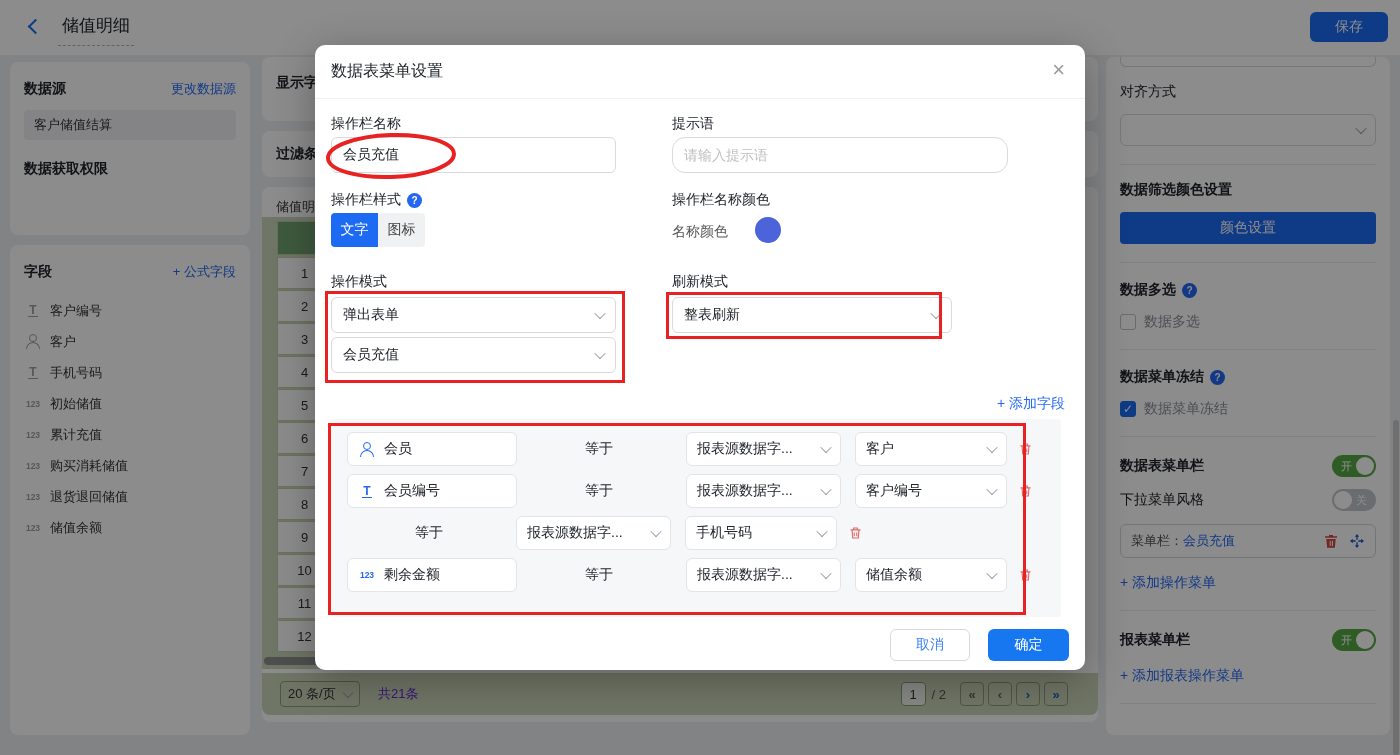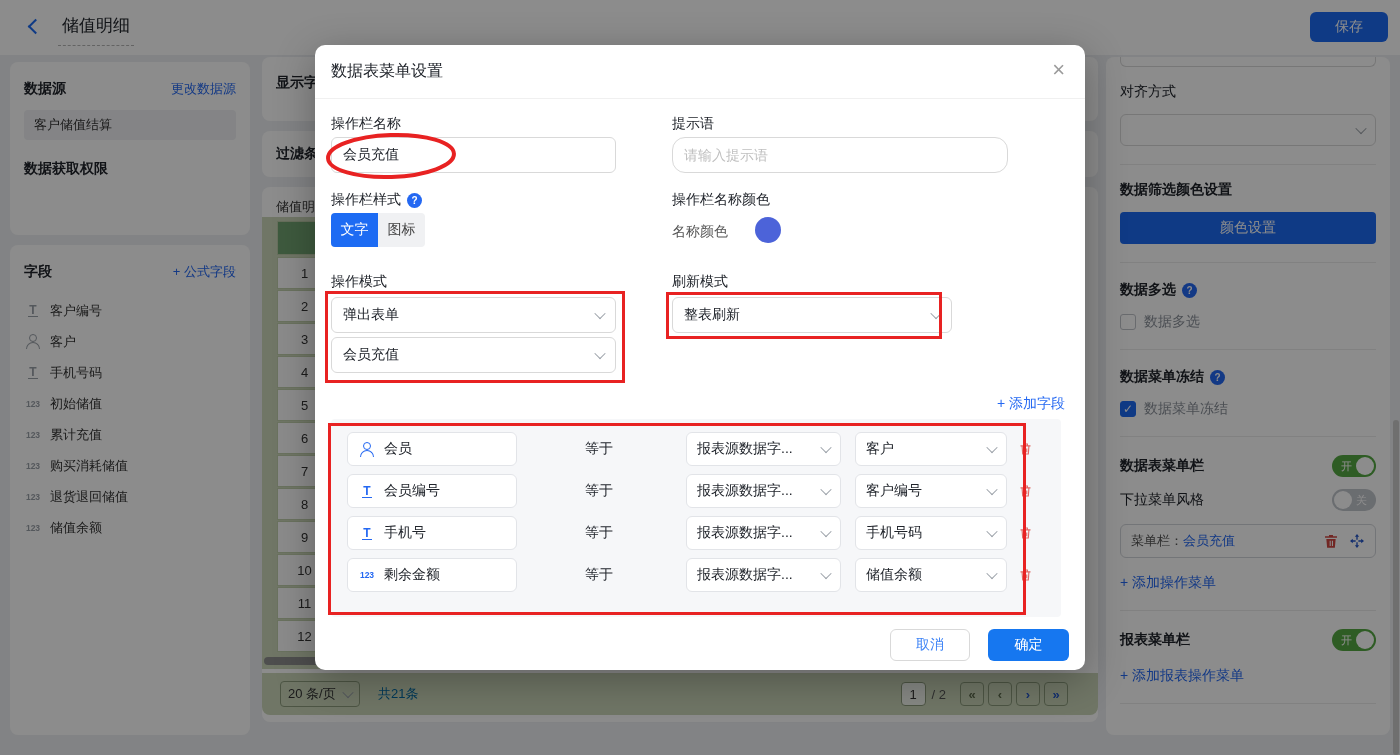--- a/index.html
+++ b/index.html
@@ -43,21 +43,21 @@
   .mid-card3 { left:262px; top:187px; width:836px; height:535px; padding:10px 14px; }
   .canvas-label { font-size:14px; color:#20242b; font-weight:bold; white-space:nowrap; }
   .tbl-title { font-size:13px; color:#333; white-space:nowrap; }
   .frozen-bg { position:absolute; left:0; top:30px; width:92px; height:452px; background:#ccd8bb; }
   .tbl-head-cell { position:absolute; left:15px; top:34px; width:55px; height:34px; background:#72a472; border:1px solid #bccaa8; }
   .num-col { position:absolute; left:15px; top:70px; width:55px; }
   .num-cell { width:55px; height:32px; margin-bottom:1px; background:#fdfdfd; border:1px solid #c2cfae; display:flex; align-items:center; justify-content:center; font-size:13px; color:#333; }
   .h-scroll { position:absolute; left:2px; top:470px; width:430px; height:8px; background:#8f8f8f; border-radius:4px; }
   .pager-bar { position:absolute; left:0; top:486px; width:836px; height:42px; background:#ccd8bb; border-radius:0 0 8px 8px; display:flex; align-items:center; padding:0 18px; }
   .psize-box { width:80px; height:26px; border:1px solid #8d9c7c; border-radius:4px; display:flex; align-items:center; justify-content:space-between; padding:0 7px; font-size:13px; color:#333; cursor:pointer; }
-  .total-label { margin-left:18px; font-size:13px; color:#0369a1; }
+  .total-label { margin-left:18px; font-size:13px; color:#6d28d9; }
   .pager-right { margin-left:auto; display:flex; align-items:center; margin-right:12px; }
   .page-box { width:25px; height:24px; border:1px solid #8d9c7c; border-radius:4px; background:#f5f7f0; display:flex; align-items:center; justify-content:center; font-size:13px; color:#333; }
   .page-total { margin:0 10px 0 6px; font-size:13px; color:#555; }
   .pg-btn { width:24px; height:24px; border:1px solid #8d9c7c; border-radius:4px; margin-left:4px; display:flex; align-items:center; justify-content:center; font-size:13px; font-weight:bold; color:#5d6b4d; cursor:pointer; }
   .pg-btn.blue { color:#2456c9; }
 
   
   .rp-card { left:1106px; top:57px; width:284px; height:678px; padding:0 14px; }
   .rp-partial-input { height:10px; border:1px solid #d9d9d9; border-top:none; border-radius:0 0 6px 6px; margin-top:0; }
   .rp-section-label { font-size:14px; color:#20242b; margin-top:16px; }
@@ -393,24 +393,20 @@
           <span>客户编号</span>
           <span class="chev"></span>
         </div>
         <span class="t-trash">
           <svg viewBox="0 0 24 24" fill="none" stroke="currentColor" stroke-width="1.8">
               <path d="M4 7h16M9 7V4h6v3M6.5 7l1 13h9l1-13M10 11v6M14 11v6"></path>
             </svg>
         </span>
       </div>
         <div class="t-row">
-        <div class="t-fieldbox">
-          <span class="fi fi-text"></span>
-          <span>手机号</span>
-        </div>
         <span class="t-eq">等于</span>
         <div class="t-select t-sel1">
           <span>报表源数据字...</span>
           <span class="chev"></span>
         </div>
         <div class="t-select t-sel2">
           <span>手机号码</span>
           <span class="chev"></span>
         </div>
         <span class="t-trash">

